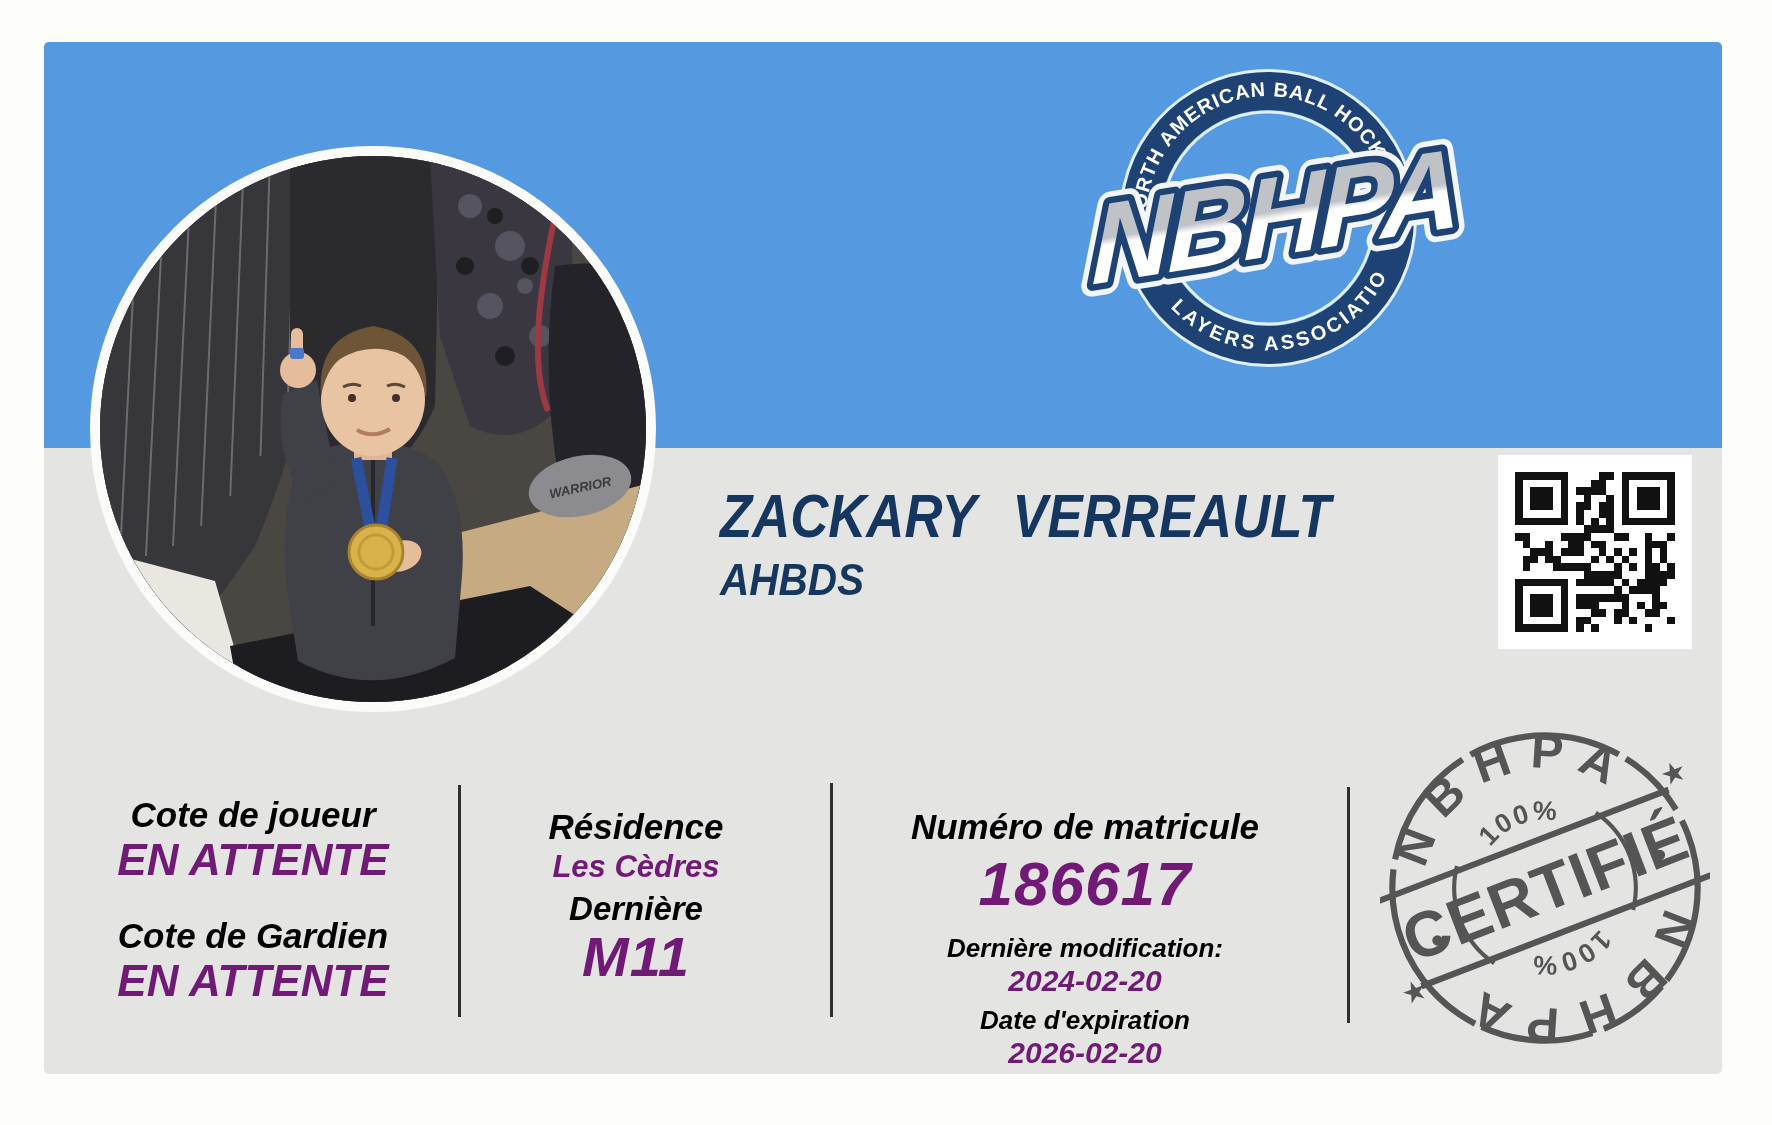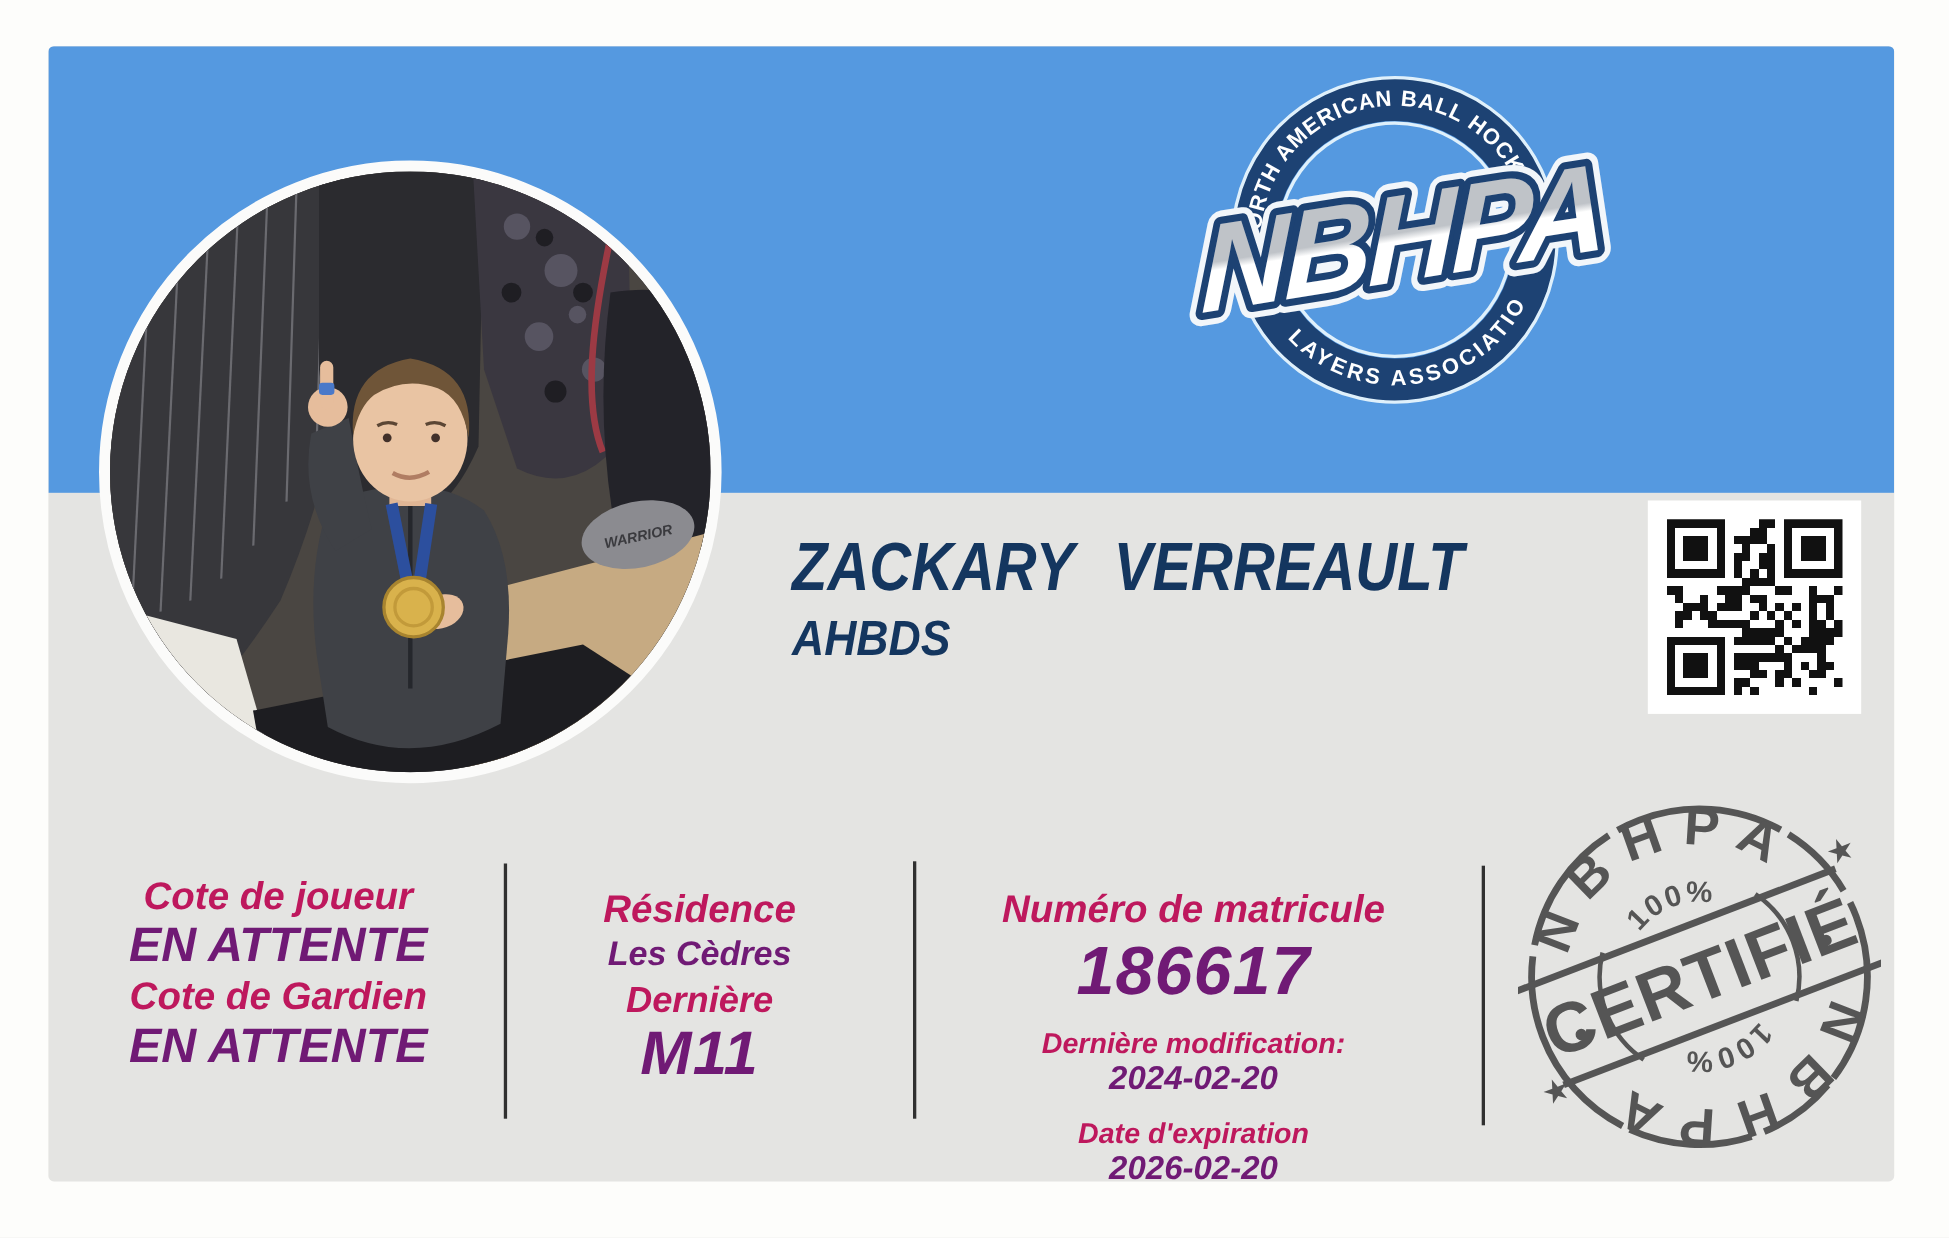--- a/index.html
+++ b/index.html
@@ -30,25 +30,25 @@
   .vline { position:absolute; width:3px; background:#303030; }
   .vline.v1 { left:414px; top:743px; height:232px; }
   .vline.v2 { left:786px; top:741px; height:234px; }
   .vline.v3 { left:1303px; top:745px; height:236px; }
 
   
   .col { position:absolute; text-align:center; font-style:italic; font-weight:bold; }
   .col1 { left:18px;  top:752px; width:382px; }
   .col2 { left:426px; top:752px; width:332px; }
   .col3 { left:798px; top:764px; width:486px; }
-  .lbl  { color:#be185d; }
+  .lbl  { color:#000000; }
   .val  { color:#701a75; }
   .col1 .lbl { font-size:35px; line-height:1.18; }
   .col1 .val { font-size:44px; line-height:1.12; }
-  .col1 .group2 { }
+  .col1 .group2 { margin-top:30px; }
   .col2 .lbl-res { font-size:35px; line-height:1.15;margin-top:13px; }
   .col2 .val-res { font-size:31px; line-height:1.3; }
   .col2 .lbl-cat { font-size:33px; line-height:1.25; }
   .col2 .val-cat { font-size:56px; line-height:1.0; letter-spacing:1px; }
   .col3 .lbl-mat { font-size:35px; line-height:1.2; }
   .col3 .val-mat { font-size:62px; line-height:1.15; letter-spacing:1px; }
   .col3 .small-lbl { font-size:26px; line-height:1.2; margin-top:14px; }
   .col3 .small-val { font-size:30px; line-height:1.15; }
 
   .stamp { position:absolute; left:1336px; top:681px; width:330px; height:330px; opacity:.85; }
@@ -420,21 +420,21 @@
       <div class="val val-res">Les Cèdres</div>
       <div class="lbl lbl-cat">Dernière</div>
       <div class="val val-cat">M11</div>
     </div>
 
     <div class="col col3">
       <div class="lbl lbl-mat">Numéro de matricule</div>
       <div class="val val-mat">186617</div>
       <div class="lbl small-lbl">Dernière modification:</div>
       <div class="val small-val">2024-02-20</div>
-      <div class="lbl small-lbl" style="margin-top:16px">Date d'expiration</div>
+      <div class="lbl small-lbl" style="margin-top:6px">Date d'expiration</div>
       <div class="val small-val">2026-02-20</div>
     </div>
 
     <svg class="stamp" viewBox="0 0 320 320" aria-hidden="true">
       <defs>
         <path id="stampTopArc" d="M 59.5 102 A 116 116 0 0 1 260.5 102"></path>
         <path id="stampBotArc" d="M 260.5 218 A 116 116 0 0 1 59.5 218"></path>
         <path id="pctTopArc" d="M 109.4 117.6 A 66 66 0 0 1 210.6 117.6"></path>
         <path id="pctBotArc" d="M 210.6 202.4 A 66 66 0 0 1 109.4 202.4"></path>
       </defs>

